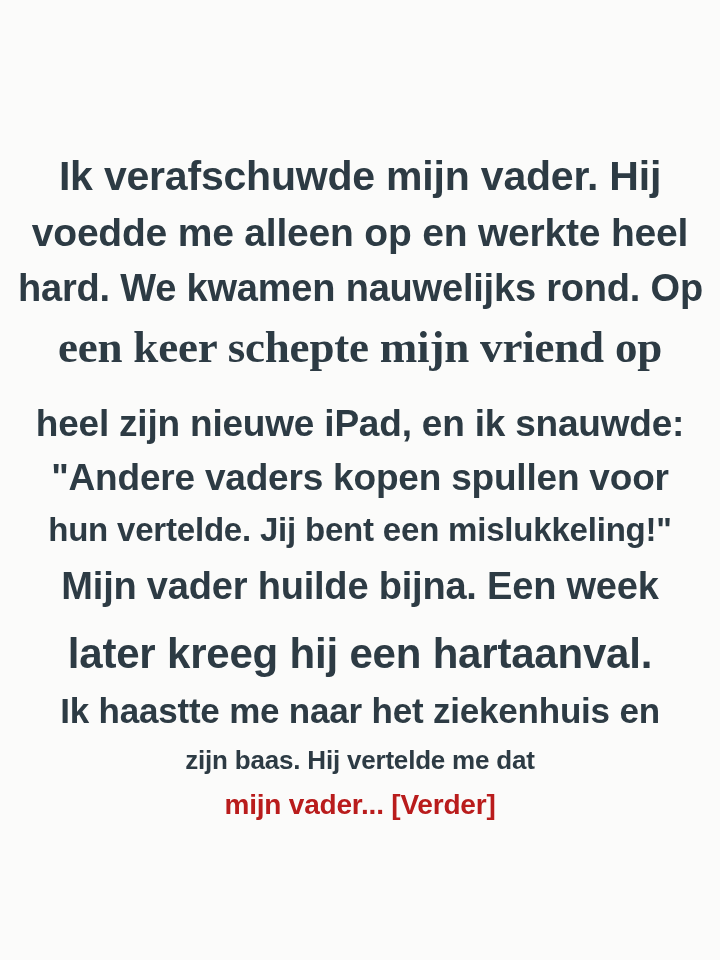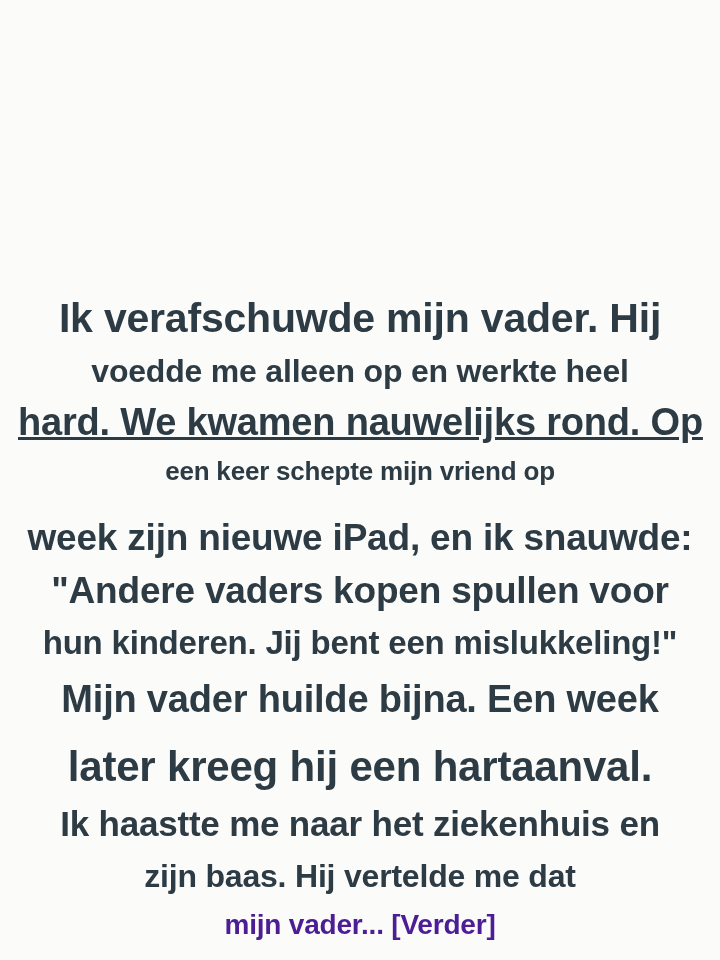--- a/index.html
+++ b/index.html
@@ -15,65 +15,65 @@
     overflow: hidden;
   }
   .page {
     width: 720px;
     height: 960px;
     box-sizing: border-box;
     padding: 34px 18px 20px 18px;
     display: flex;
     flex-direction: column;
     align-items: center;
-    justify-content: flex-end;
+    justify-content: center;
     background: #fbfbfa;
   }
   .story {
     width: 100%;
     text-align: center;
     color: #2d3b44;
     font-weight: 600;
     letter-spacing: -0.2px;
   }
   .line {
     display: block;
     white-space: nowrap;
     line-height: 1.08;
     margin: 0 0 10px 0;
   }
   
   .l1  { font-size: 41px; margin-bottom: 14px; }
-  .l2  { font-size: 32px; margin-bottom: 14px; }
-  .l3  { font-size: 38px; margin-bottom: 14px; text-decoration: underline; }
-  .l4  { font-size: 26px; margin-bottom: 32px; }
+  .l2  { font-size: 39px; margin-bottom: 14px; }
+  .l3  { font-size: 38px; margin-bottom: 14px; }
+  .l4  { font-size: 45px; margin-bottom: 32px; font-family: Liberation Serif, serif; }
   .l5  { font-size: 37px; margin-bottom: 14px; }
   .l6  { font-size: 37px; margin-bottom: 14px; }
   .l7  { font-size: 33px; margin-bottom: 18px; }
   .l8  { font-size: 38px; margin-bottom: 24px; }
   .l9  { font-size: 42px; margin-bottom: 16px; }
   .l10 { font-size: 35px; margin-bottom: 16px; }
   .l11 { font-size: 38px; margin-bottom: 14px; }
-  .l12 { font-size: 32px; margin-bottom: 16px; }
+  .l12 { font-size: 26px; margin-bottom: 16px; }
   .l13 { font-size: 28px; margin-bottom: 0; }
   .more {
-    color: #4c1d95;
+    color: #b91c1c;
   }
 </style>
 </head>
 <body>
 
 <div class="page">
   <div class="story">
     <span class="line l1">Ik verafschuwde mijn vader. Hij</span>
     <span class="line l2">voedde me alleen op en werkte heel</span>
     <span class="line l3">hard. We kwamen nauwelijks rond. Op</span>
     <span class="line l4">een keer schepte mijn vriend op</span>
-    <span class="line l5">week zijn nieuwe iPad, en ik snauwde:</span>
+    <span class="line l5">heel zijn nieuwe iPad, en ik snauwde:</span>
     <span class="line l6">"Andere vaders kopen spullen voor</span>
-    <span class="line l7">hun kinderen. Jij bent een mislukkeling!"</span>
+    <span class="line l7">hun vertelde. Jij bent een mislukkeling!"</span>
     <span class="line l8">Mijn vader huilde bijna. Een week</span>
     <span class="line l9">later kreeg hij een hartaanval.</span>
     <span class="line l10">Ik haastte me naar het ziekenhuis en</span>
     <span class="line l12">zijn baas. Hij vertelde me dat</span>
     <span class="line l13 more">mijn vader... [Verder]</span>
   </div>
 </div>
 
 </body></html>

